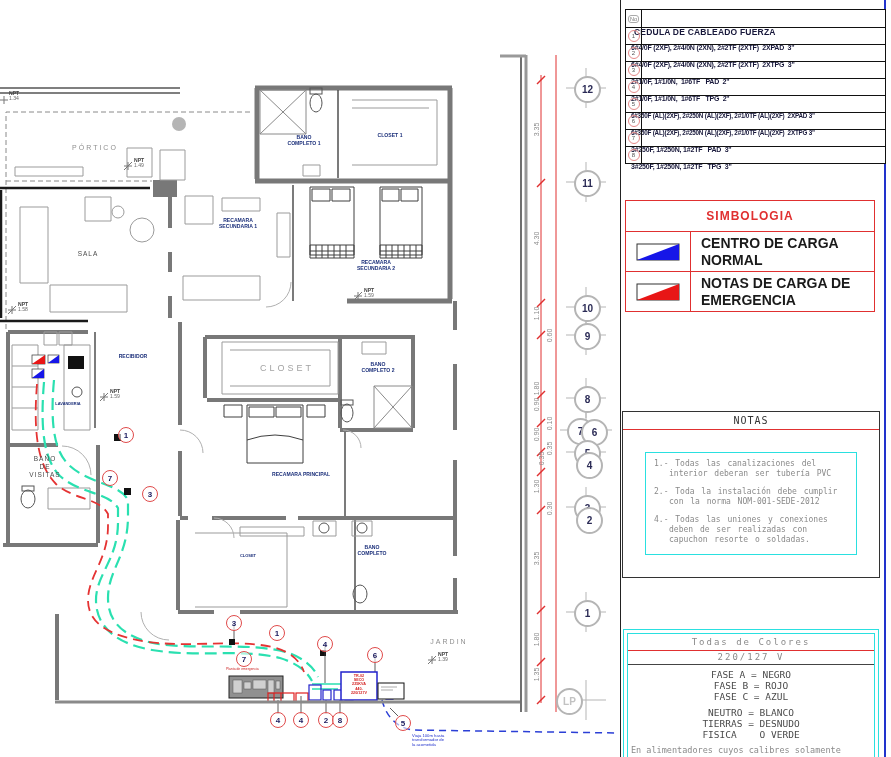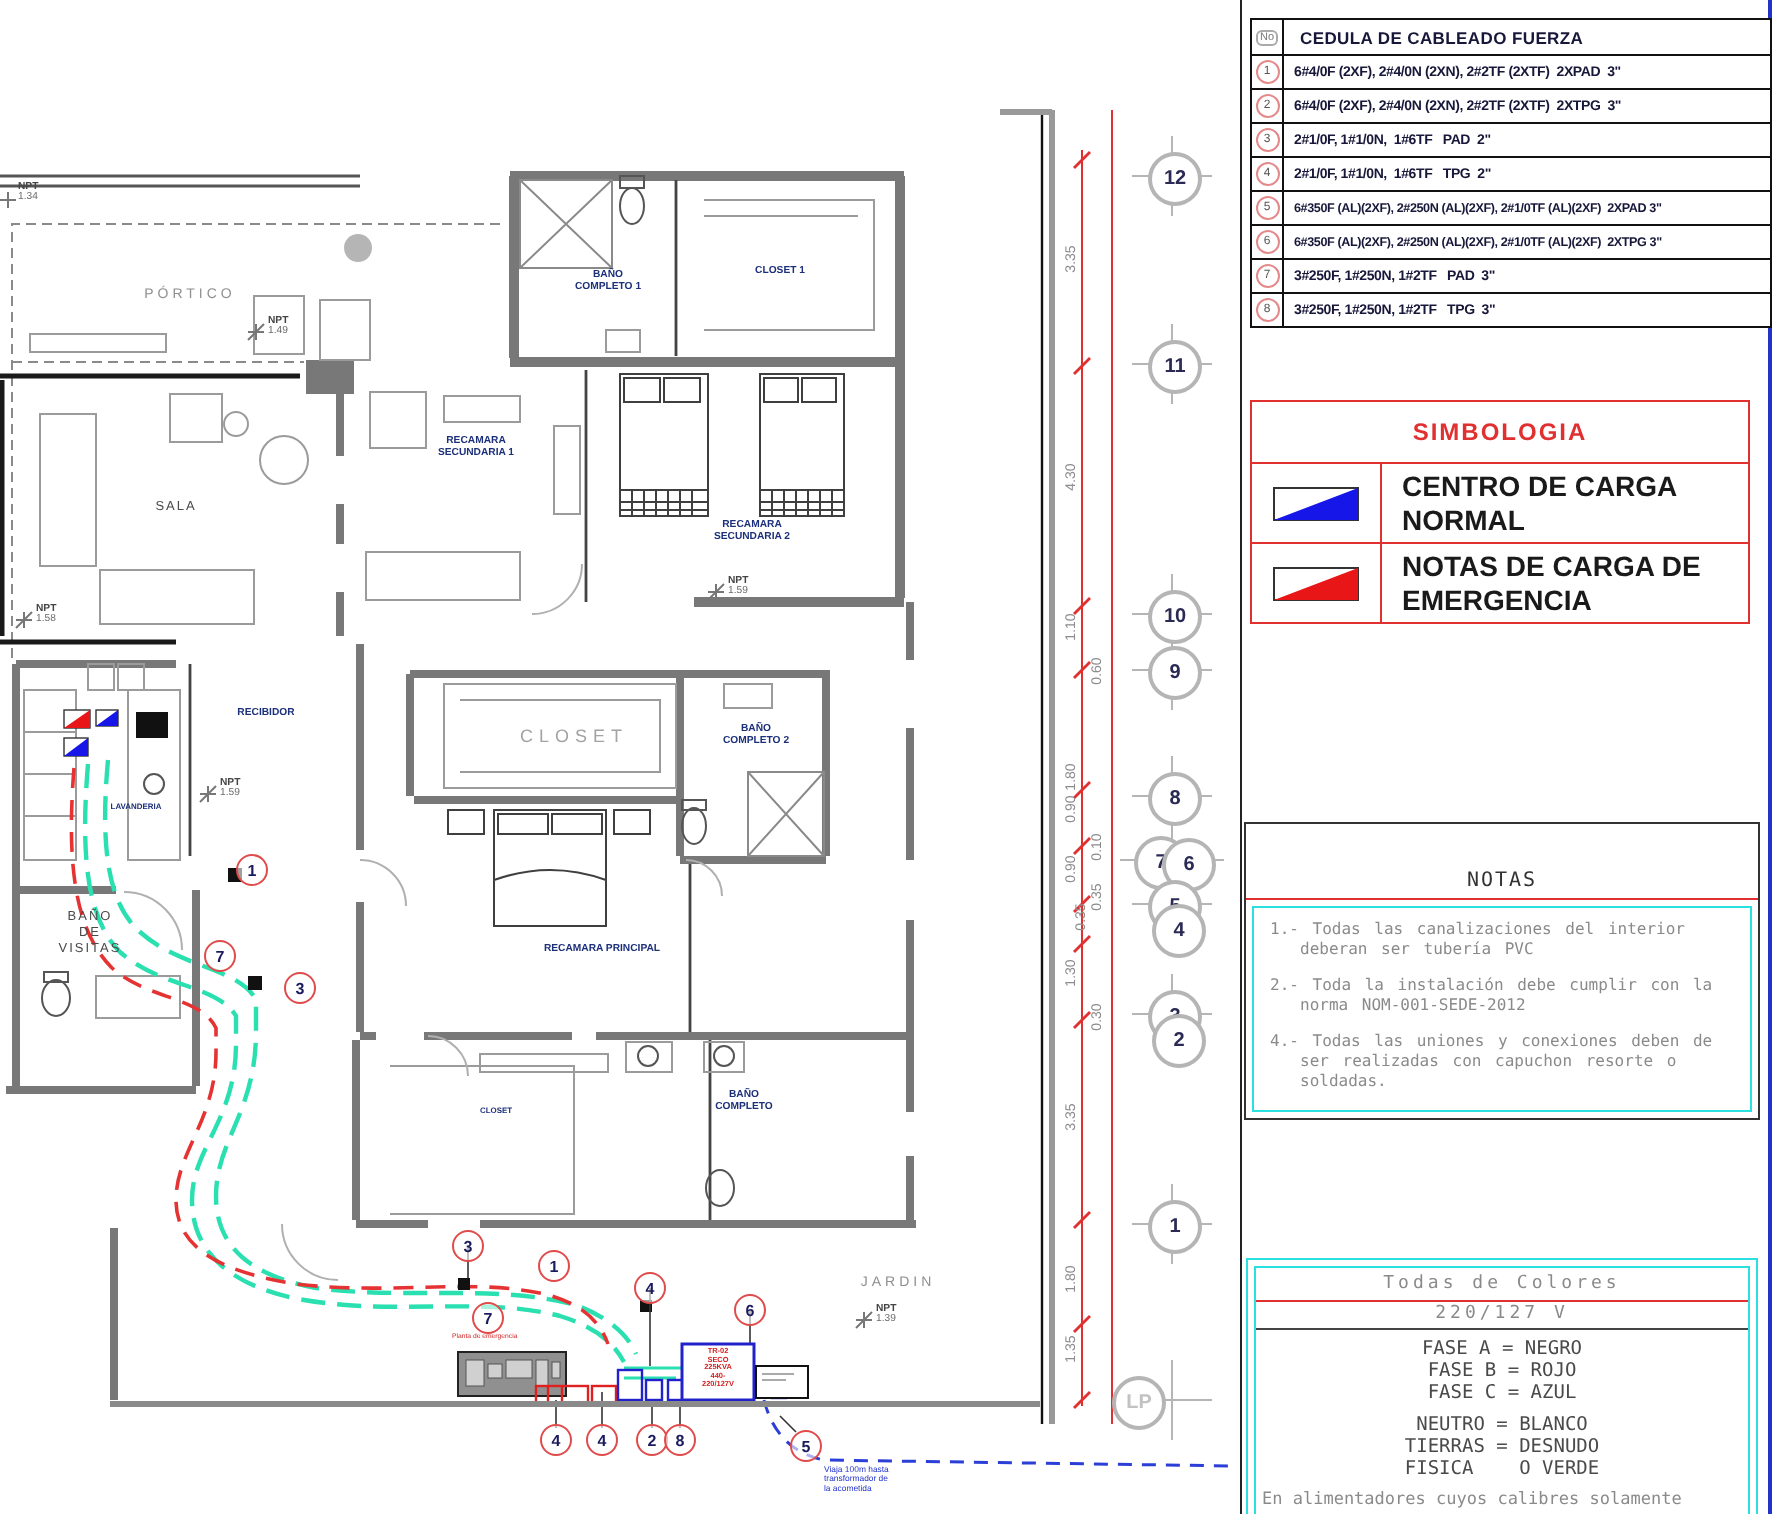--- a/index.html
+++ b/index.html
@@ -32,42 +32,42 @@
          font-size:6px;line-height:1.12;transform:scale(.62);transform-origin:center top;font-weight:bold;}
   .planta{position:absolute;left:226px;top:667px;width:70px;color:#cc2222;font-size:6px;
           transform:scale(.56);transform-origin:0 0;white-space:nowrap;}
   .acomet{position:absolute;left:412px;top:733px;width:90px;color:#2233cc;font-size:6px;line-height:1.15;
           transform:scale(.7);transform-origin:0 0;}
   
   .frame-black{position:absolute;left:620px;top:0;width:1px;height:757px;background:#222;}
   .frame-blue{position:absolute;left:884px;top:0;width:2px;height:757px;background:#2233cc;}
   
   #cedula{position:absolute;left:625px;top:9px;width:259px;border:1.2px solid #111;background:#fff;}
-  .crow{display:flex;align-items:center;height:16px;border-top:1px solid #111;}
+  .crow{display:flex;align-items:flex-start;height:16px;border-top:1px solid #111;flex-direction:column;}
   .crow:first-child{border-top:none;height:17px;}
   .cno{width:15px;display:flex;align-items:center;justify-content:center;border-right:1px solid #111;height:100%;flex:none;}
   .cnum{width:10px;height:10px;border:1px solid #e58a8a;border-radius:50%;font-size:6px;color:#555;
         display:flex;align-items:center;justify-content:center;}
   .nochip{font-size:5.5px;color:#777;border:1px solid #aaa;border-radius:3px;padding:0 1px;}
   .ctxt{padding-left:5px;font-size:7px;font-weight:bold;color:#17173a;white-space:pre;letter-spacing:-0.2px;}
   .chead{padding-left:8px;font-size:8.5px;font-weight:bold;color:#17173a;letter-spacing:.2px;}
   
   #simb{position:absolute;left:625px;top:200px;width:248px;border:1.6px solid #e03030;background:#fff;}
   .stitle{height:30px;display:flex;align-items:center;justify-content:center;color:#e03030;
           font-size:12px;font-weight:bold;letter-spacing:1px;border-bottom:1.6px solid #e03030;}
   .srow{display:flex;align-items:center;height:39px;border-bottom:1.6px solid #e03030;}
   .srow:last-child{border-bottom:none;}
   .ssym{width:64px;display:flex;align-items:center;justify-content:center;border-right:1.6px solid #e03030;height:100%;flex:none;}
   .slab{padding-left:10px;font-size:14px;font-weight:bold;color:#1a1a1a;line-height:1.2;}
   
   #notas{position:absolute;left:622px;top:411px;width:256px;border:1px solid #333;background:#fff;}
   .ntitle{height:17px;display:flex;align-items:center;justify-content:center;font-size:10px;
-          color:#333;letter-spacing:1px;font-family:"DejaVu Sans Mono",monospace;margin-top:20px;}
+          color:#333;letter-spacing:1px;font-family:"DejaVu Sans Mono",monospace;}
   .nredline{height:0;border-top:1.4px solid #e03030;}
-  .ninner{margin:3px;border:1.6px solid #2ae0e0;padding:6px 6px 8px 8px;}
+  .ninner{margin:22px;border:1.6px solid #2ae0e0;padding:6px 6px 8px 8px;}
   .nitem{font-family:"DejaVu Sans Mono",monospace;font-size:8px;color:#8a8a8a;line-height:1.3;
          margin-bottom:7px;padding-left:15px;text-indent:-15px;word-spacing:2px;}
   .nitem:last-child{margin-bottom:0;}
   
   #codigo{position:absolute;left:623px;top:629px;width:254px;height:128px;border:1.6px solid #2ae0e0;background:#fff;}
   .cdinner{position:absolute;left:3px;top:3px;right:3px;bottom:-10px;border:1.6px solid #2ae0e0;
            font-family:"DejaVu Sans Mono",monospace;}
   .cdtitle{text-align:center;font-size:9px;color:#8a8a8a;letter-spacing:2px;padding-top:3px;}
   .cdred{border-top:1.4px solid #e03030;margin-top:3px;}
   .cdvolt{text-align:center;font-size:9px;color:#8a8a8a;letter-spacing:2px;padding:1px 0 2px 0;

